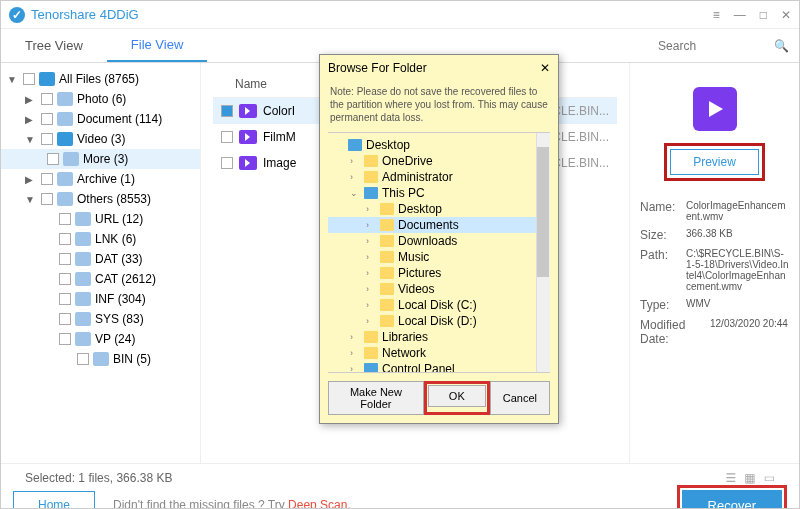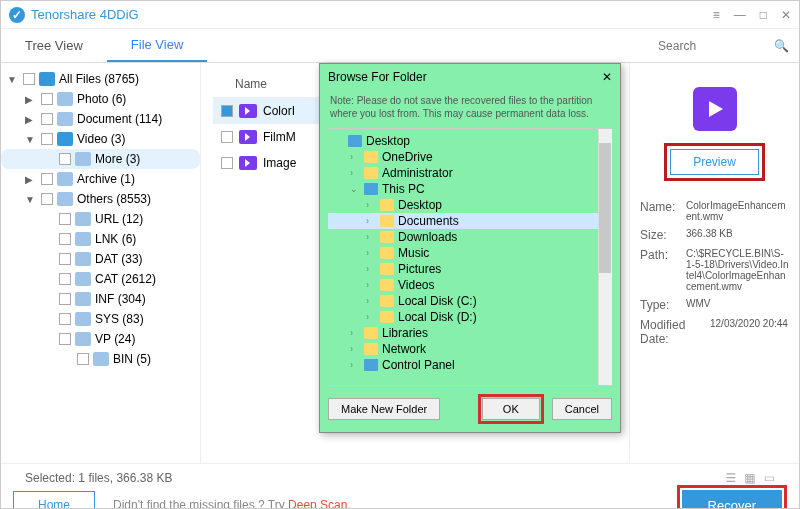--- a/index.html
+++ b/index.html
@@ -44,35 +44,35 @@
 .meta-row .v{flex:1;color:#555;word-break:break-all;font-size:10px}
 .statusbar{height:22px;border-top:1px solid #eee;padding:0 24px;display:flex;align-items:flex-end;color:#666;font-size:11px}
 .viewicons{margin-left:auto;display:flex;gap:8px;color:#aaa}
 .bottombar{height:40px;display:flex;align-items:center;padding:0 12px;gap:18px}
 .home-btn{border:1px solid #3498db;color:#3498db;background:#fff;padding:6px 24px;cursor:pointer}
 .hint{color:#888;font-size:12px}
 .hint a{color:#e74c3c;text-decoration:underline}
 .recover-wrap{margin-left:auto;border:3px solid #d32f2f;padding:2px}
 .recover-btn{background:#3498db;color:#fff;border:none;padding:8px 26px;cursor:pointer;font-size:13px}
 
-.dialog{position:absolute;left:318px;top:62px;width:302px;height:370px;background:#86efac;border:1px solid #888;box-shadow:2px 2px 8px rgba(0,0,0,.3);z-index:100;display:flex;flex-direction:column}
+.dialog{position:absolute;left:318px;top:53px;width:240px;height:370px;background:#fef9c3;border:1px solid #888;box-shadow:2px 2px 8px rgba(0,0,0,.3);z-index:100;display:flex;flex-direction:column}
 .dlg-title{padding:6px 8px;display:flex;font-size:12px}
 .dlg-title .x{margin-left:auto;cursor:pointer}
 .dlg-note{padding:4px 10px 8px;font-size:10px;color:#555;line-height:1.3}
 .dlg-tree{flex:1;border-top:1px solid #ccc;border-bottom:1px solid #ccc;margin:0 8px;overflow:hidden;position:relative;padding:4px 0}
 .dlg-tree .scrollbar{position:absolute;right:0;top:0;bottom:0;width:14px;background:#f0f0f0;border-left:1px solid #ddd}
 .dlg-tree .thumb2{position:absolute;right:1px;top:14px;width:12px;height:130px;background:#c8c8c8}
 .dt-item{display:flex;align-items:center;gap:4px;padding:1px 4px;font-size:11px;cursor:pointer}
 .dt-item .ar{width:10px;color:#777;font-size:9px}
 .dt-item .fico{width:14px;height:12px;border-radius:1px}
 .fico.desktop{background:#4aa3df}
 .fico.fold{background:#ffd968}
 .fico.pc{background:#4aa3df}
 .dt-item.sel{background:#cce8ff}
-.dlg-btns{padding:8px;display:flex;gap:8px;align-items:center}
+.dlg-btns{padding:8px;display:flex;gap:0;}
 .dlg-btns button{padding:4px 12px;border:1px solid #aaa;background:#f0f0f0;cursor:pointer;font-size:11px}
 .ok-wrap{border:3px solid #d32f2f;padding:1px;margin-left:auto}
 </style>
 </head>
 <body>
 
 <div class="titlebar">
   <div class="logo">✓</div>
   <div class="title">Tenorshare 4DDiG</div>
   <div class="winctrl">
@@ -112,21 +112,21 @@
         <span class="cb"></span>
         <span class="ico folder"></span>
         <span>Document  (114)</span>
       </div>
       <div class="tree-item" style="padding-left: 24px;">
         <span class="arrow">▼</span>
         <span class="cb"></span>
         <span class="ico video"></span>
         <span>Video  (3)</span>
       </div>
-      <div class="tree-item sel" style="padding-left: 42px; border-radius: 8px;">
+      <div class="tree-item sel" style="padding-left: 30px;">
         <span class="arrow"></span>
         <span class="cb"></span>
         <span class="ico folder"></span>
         <span>More  (3)</span>
       </div>
       <div class="tree-item" style="padding-left: 24px;">
         <span class="arrow">▶</span>
         <span class="cb"></span>
         <span class="ico folder"></span>
         <span>Archive  (1)</span>

